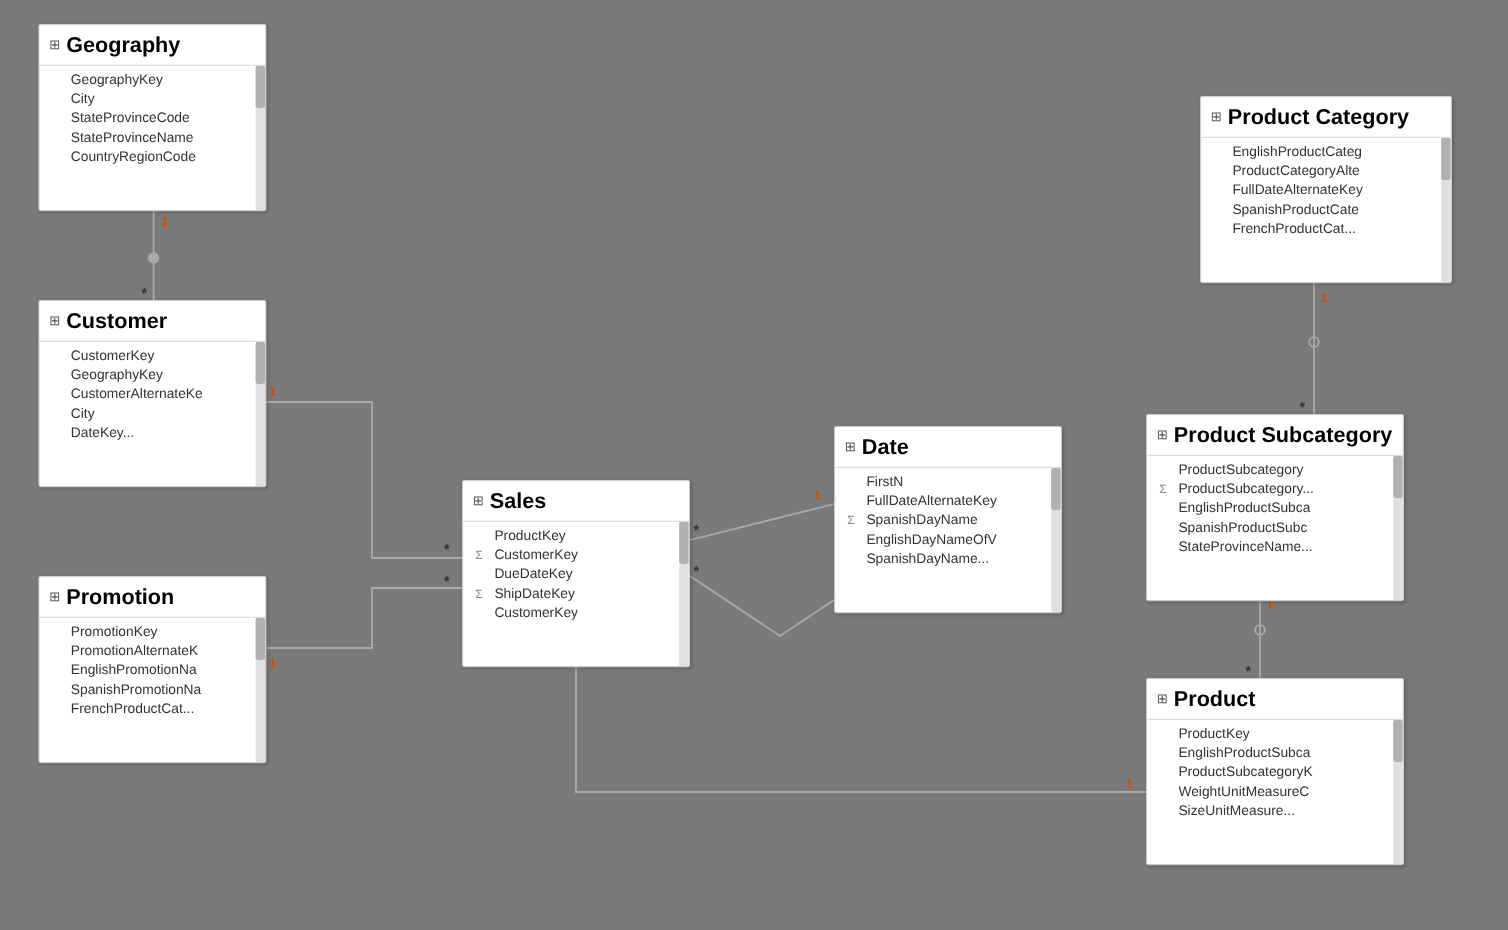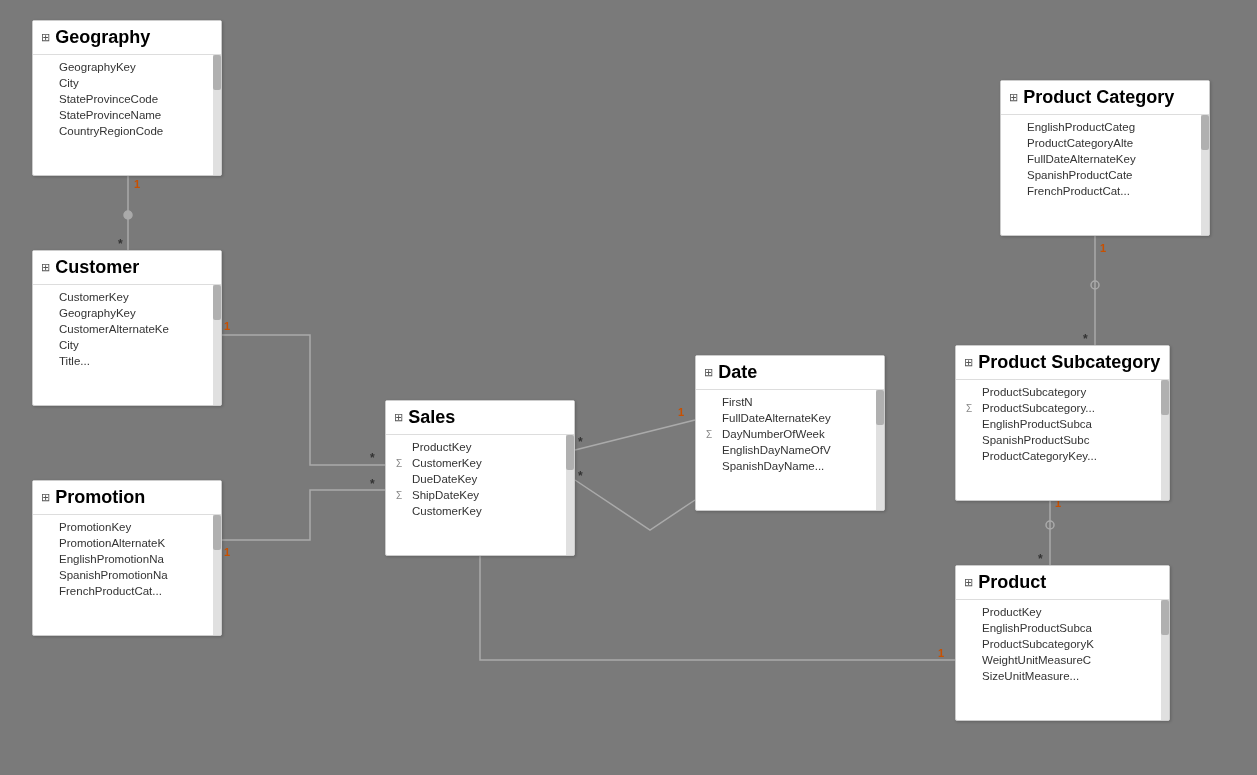--- a/index.html
+++ b/index.html
@@ -202,21 +202,21 @@
         <div class="table-row">
             <span class="row-icon"></span>
             <span>CustomerAlternateKe</span>
           </div>
         <div class="table-row">
             <span class="row-icon"></span>
             <span>City</span>
           </div>
         <div class="table-row">
             <span class="row-icon"></span>
-            <span>Title...</span>
+            <span>DateKey...</span>
           </div>
       </div>
       <div class="scrollbar">
           <div class="scrollbar-thumb"></div>
         </div>
     </div>
   </div>
 
   <div class="table-card" style="left:32px; top:480px;">
     <div class="table-header">
@@ -296,21 +296,21 @@
         <div class="table-row">
             <span class="row-icon"></span>
             <span>FirstN</span>
           </div>
         <div class="table-row">
             <span class="row-icon"></span>
             <span>FullDateAlternateKey</span>
           </div>
         <div class="table-row">
             <span class="row-icon">Σ</span>
-            <span>DayNumberOfWeek</span>
+            <span>SpanishDayName</span>
           </div>
         <div class="table-row">
             <span class="row-icon"></span>
             <span>EnglishDayNameOfV</span>
           </div>
         <div class="table-row">
             <span class="row-icon"></span>
             <span>SpanishDayName...</span>
           </div>
       </div>
@@ -372,21 +372,21 @@
         <div class="table-row">
             <span class="row-icon"></span>
             <span>EnglishProductSubca</span>
           </div>
         <div class="table-row">
             <span class="row-icon"></span>
             <span>SpanishProductSubc</span>
           </div>
         <div class="table-row">
             <span class="row-icon"></span>
-            <span>ProductCategoryKey...</span>
+            <span>StateProvinceName...</span>
           </div>
       </div>
       <div class="scrollbar">
           <div class="scrollbar-thumb"></div>
         </div>
     </div>
   </div>
 
   <div class="table-card" style="left:955px; top:565px; width:215px;">
     <div class="table-header">

